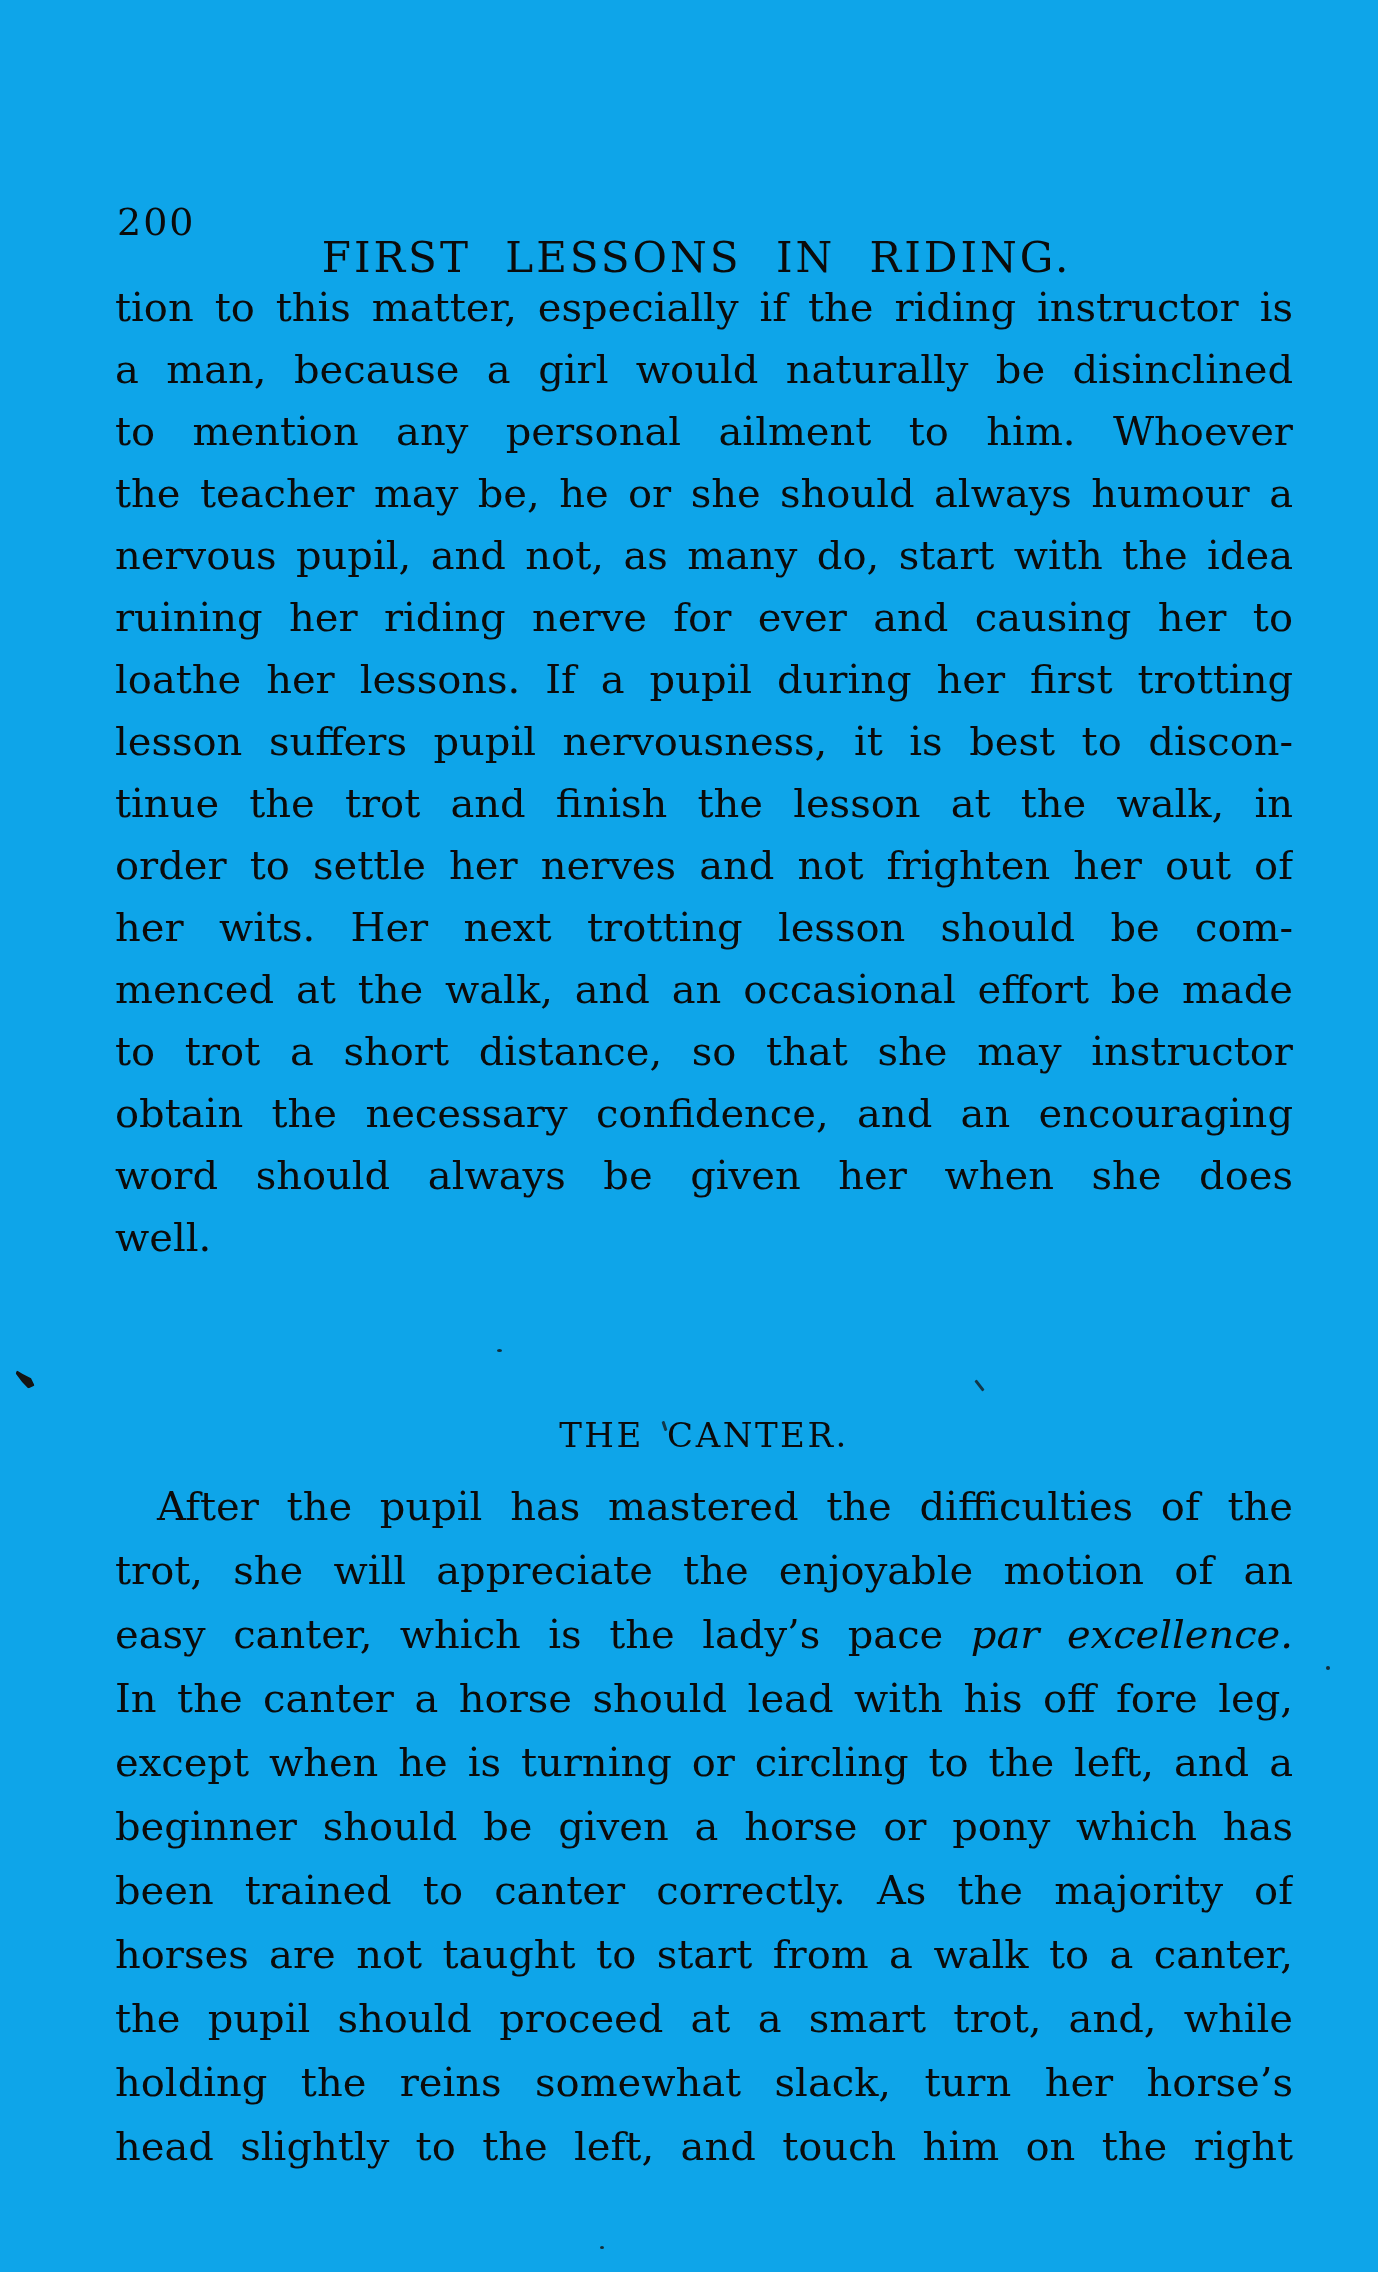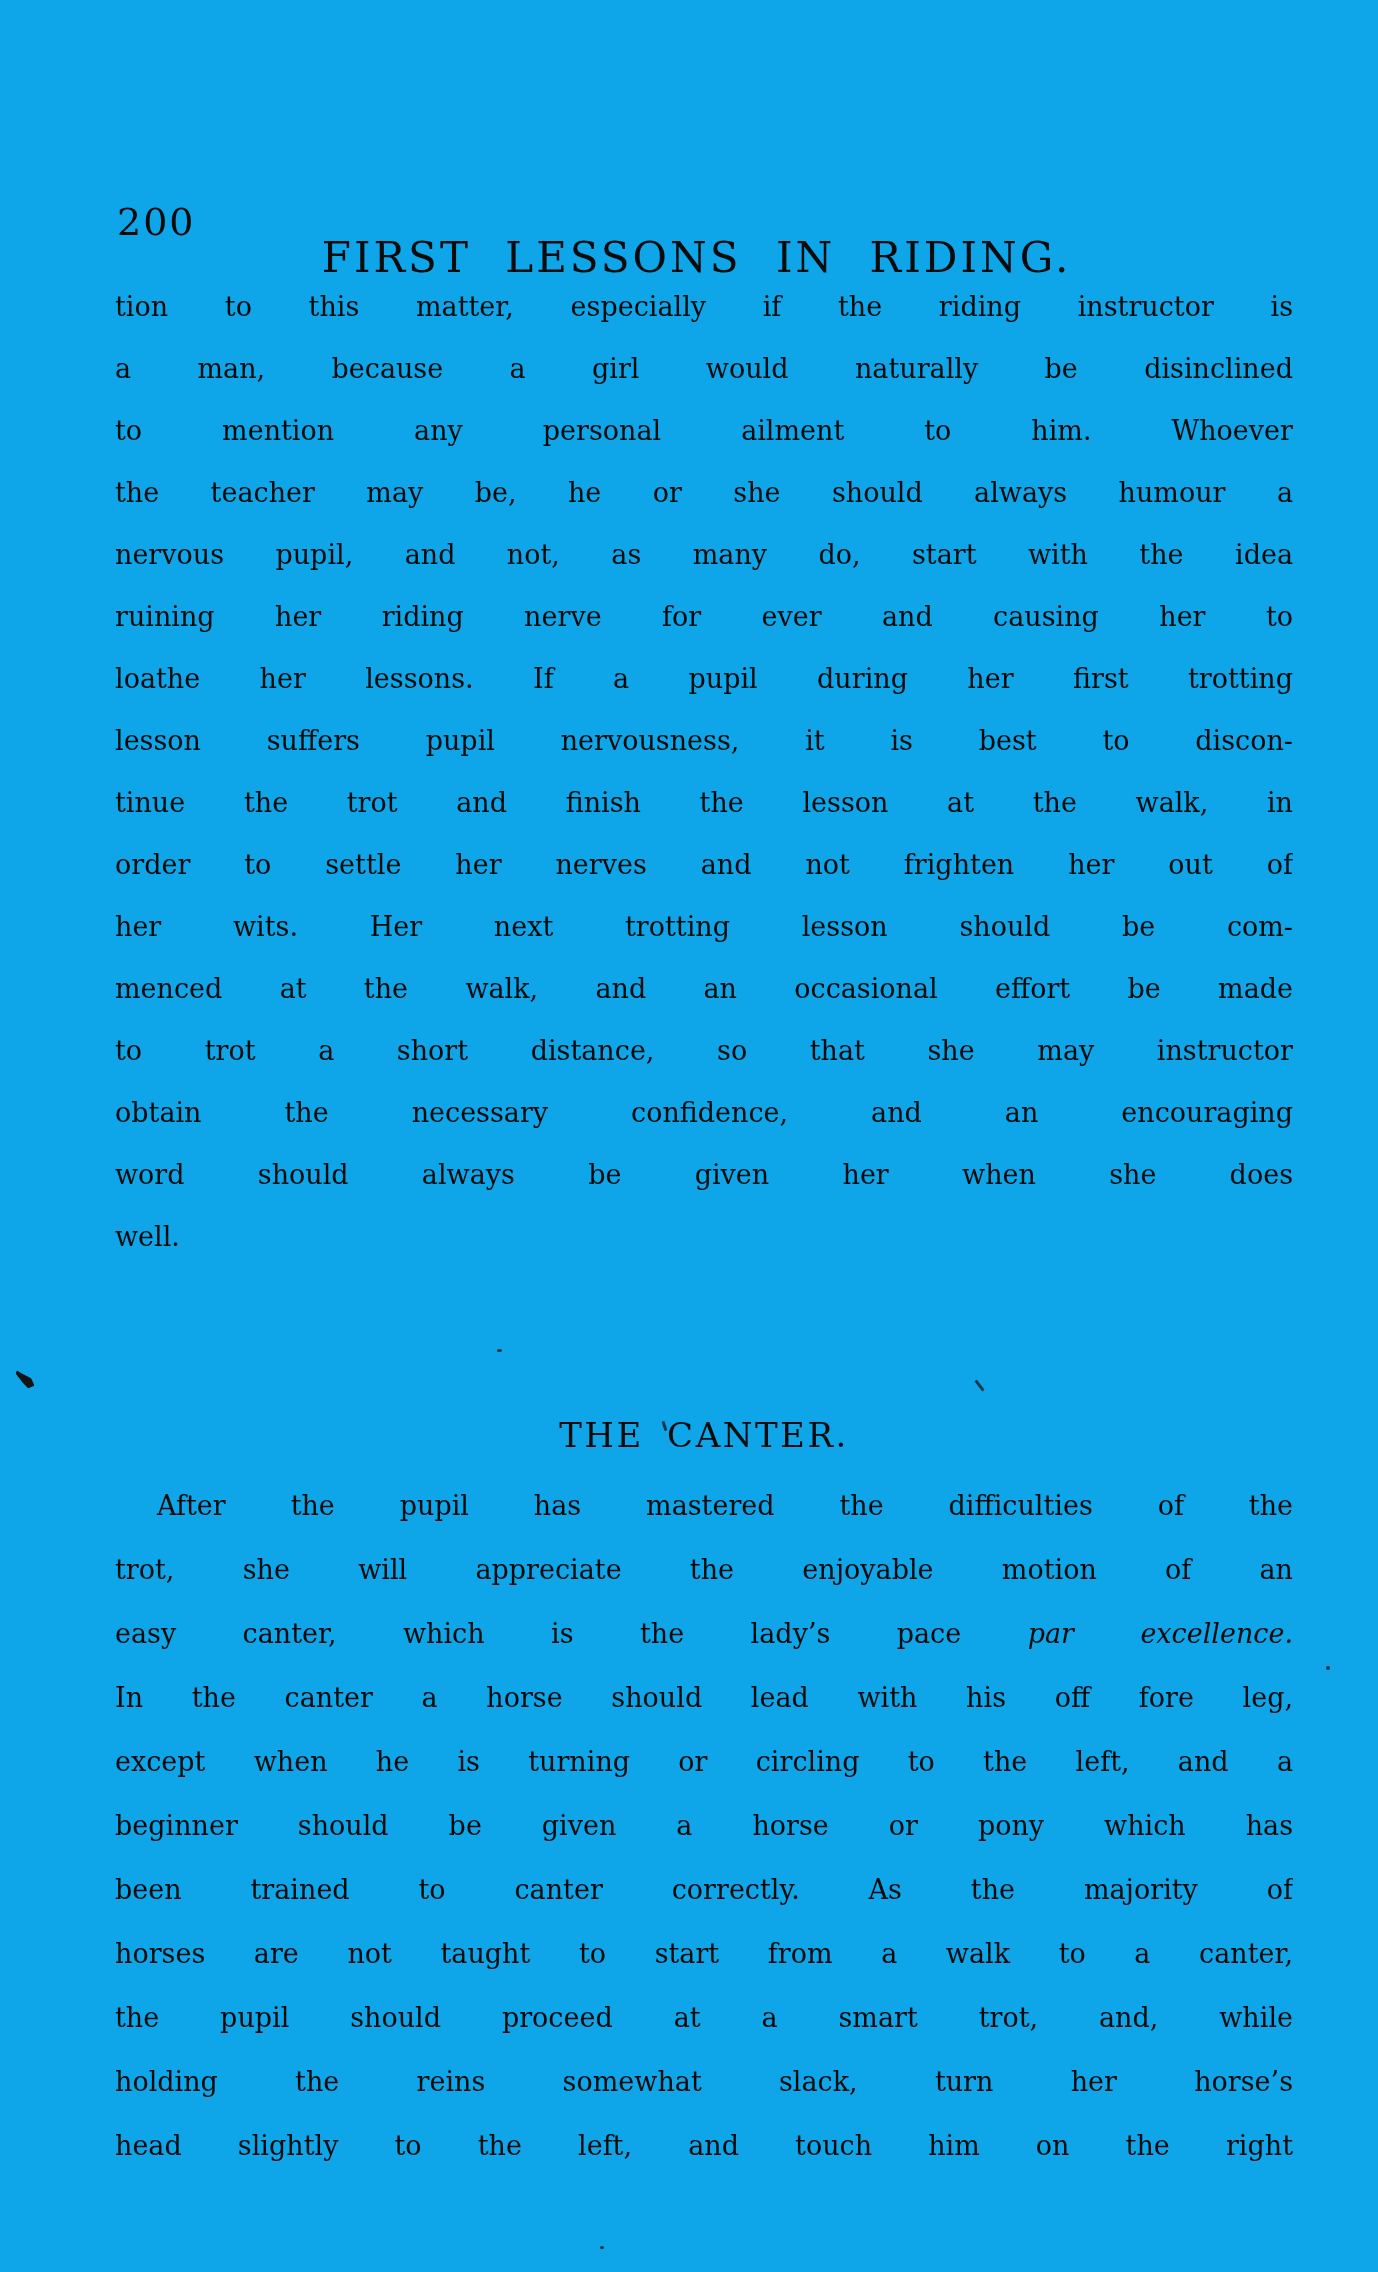--- a/index.html
+++ b/index.html
@@ -42,21 +42,21 @@
   }
   
   .para {
     position: absolute;
     left: 115px;
     width: 1178px;
   }
   .p1 { top: 276px; }
   .p2 { top: 1474px; }
   .line {
-    font-size: 27px;
+    font-size: 40px;
     word-spacing: 2px;
     text-align: justify;
     overflow: hidden;
   }
   .p1 .line { line-height: 62px; height: 62px; }
   .p2 .line { line-height: 64px; height: 64px; }
   .jline::after {
     content: "";
     display: inline-block;
     width: 100%;

